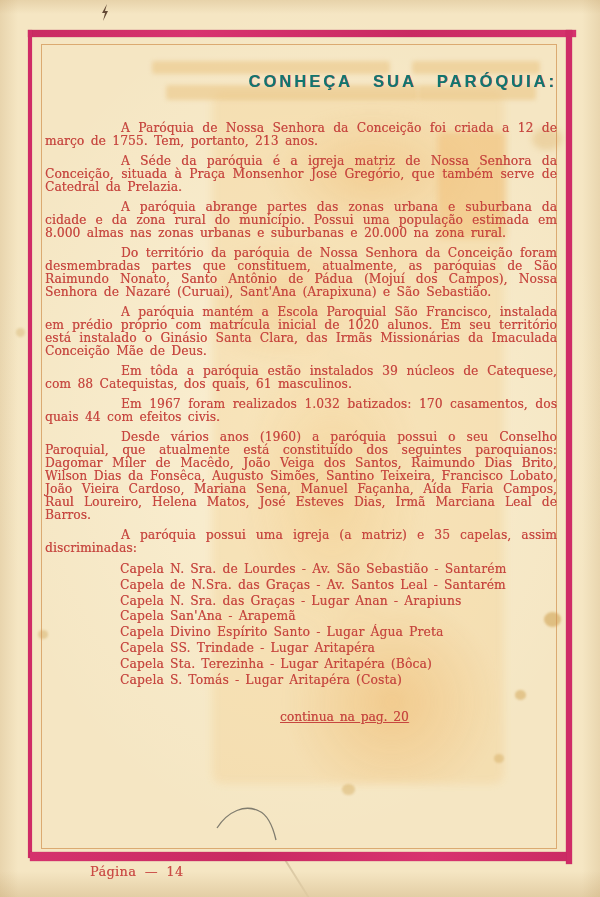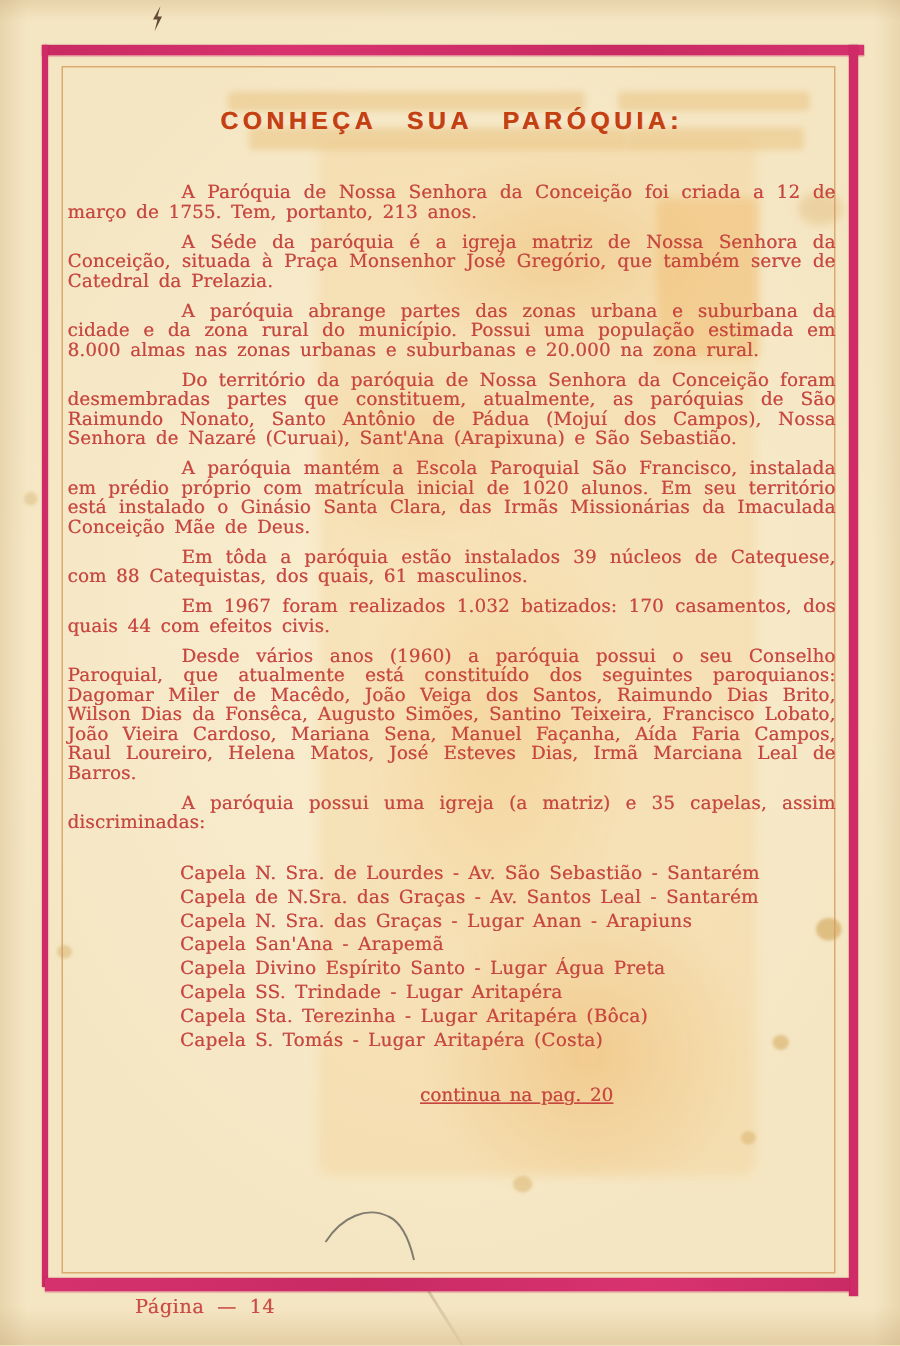--- a/index.html
+++ b/index.html
@@ -49,33 +49,33 @@
   .frame-left{left:28px;top:30px;width:4px;height:828px;}
   .frame-right{left:566px;top:30px;width:6px;height:834px;}
   .frame-bottom{left:30px;top:852px;width:536px;height:9px;
     background:linear-gradient(90deg,#d5326d,#c92a62 40%,#d8336f 75%,#cb2b64);}
   .inner-rule{position:absolute;left:41px;top:44px;width:514px;height:803px;
     border:1px solid rgba(210,150,85,0.75);z-index:2;pointer-events:none;}
   
   .content{position:absolute;left:45px;top:58px;width:512px;z-index:2;}
   h1.title{
     font-family:"Liberation Sans", sans-serif;
-    font-size:16.5px;font-weight:bold;color:#c2410c;
-    letter-spacing:3px;word-spacing:13px;text-align:center;
+    font-size:16.5px;font-weight:bold;color:#0f766e;
+    letter-spacing:3px;word-spacing:13px;text-align:right;
     margin:14px 0 31px 0;
     text-shadow:0.5px 0 0 rgba(210,42,94,0.7);
   }
   .para{
     font-size:12.2px;line-height:13px;color:#c7463f;
     text-align:justify;text-indent:76px;
     margin:0 0 7px 0;word-spacing:2.4px;letter-spacing:0.1px;
     text-shadow:0.3px 0 0 rgba(190,55,50,0.55);
   }
   .chapel-list{
-    list-style:none;margin:20px 0 0 0;padding:0 0 0 75px;
+    list-style:none;margin:7px 0 0 0;padding:0 0 0 75px;
   }
   .chapel-list li{
     font-size:12.2px;line-height:15.8px;color:#c7463f;
     word-spacing:2px;letter-spacing:0.2px;
     text-shadow:0.3px 0 0 rgba(190,55,50,0.55);
   }
   .continua{
     margin-top:22px;padding-left:235px;
     font-size:12.2px;color:#c7463f;word-spacing:2px;
     text-shadow:0.3px 0 0 rgba(190,55,50,0.55);

